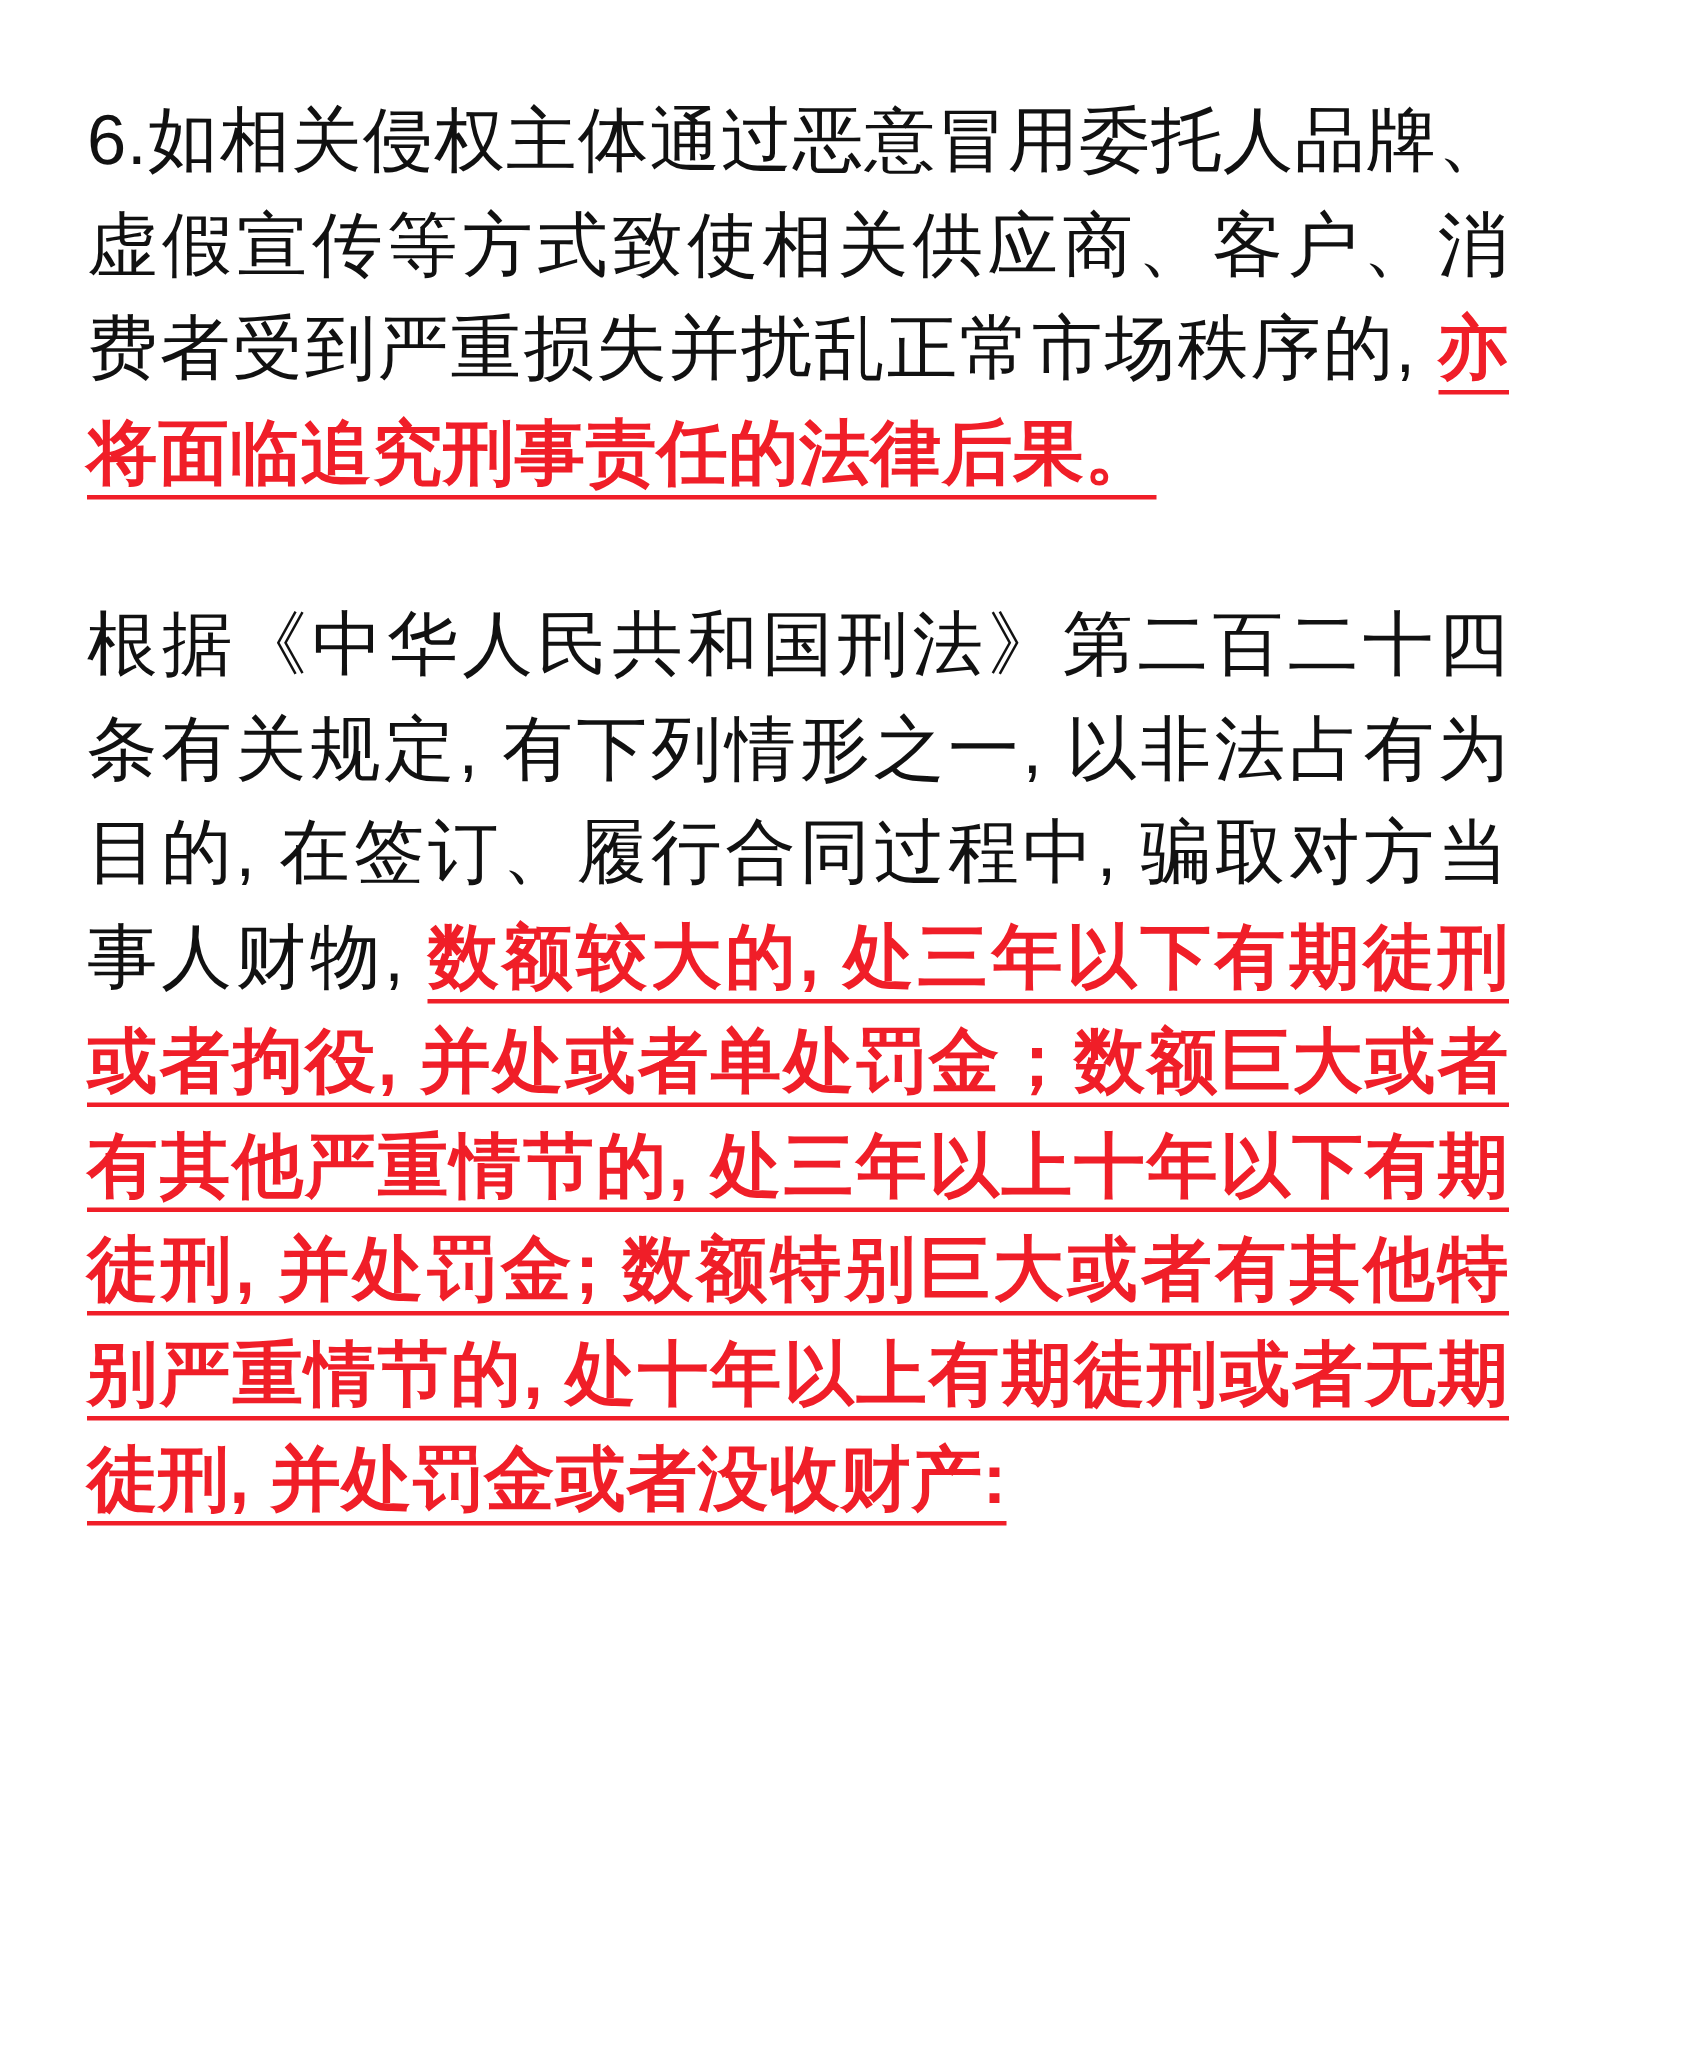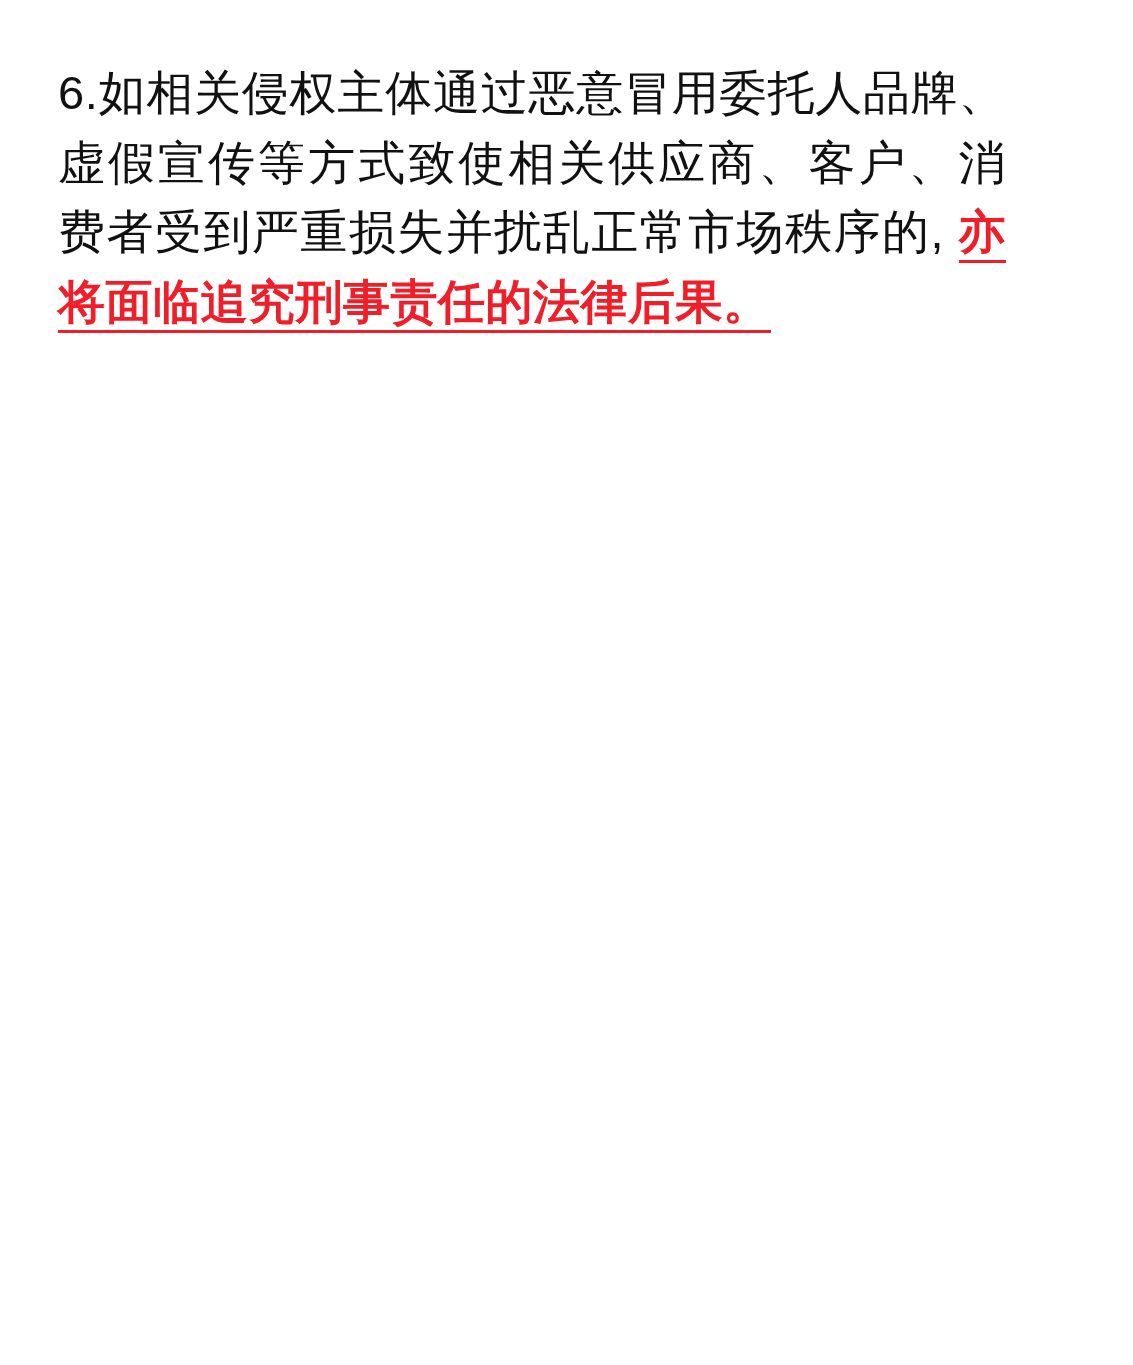--- a/index.html
+++ b/index.html
@@ -48,14 +48,17 @@
 </style>
 </head>
 <body>
 
 <div class="page">
 
   <p class="para first">
     <span class="plain">6.如相关侵权主体通过恶意冒用委托人品牌、虚假宣传等方式致使相关供应商、客户、消费者受到严重损失并扰乱正常市场秩序的, </span><span class="hl">亦将面临追究刑事责任的法律后果。</span>
   </p>
 
+  <p class="para">
+    <span class="plain">根据《中华人民共和国刑法》第二百二十四条有关规定, 有下列情形之一, 以非法占有为目的, 在签订、履行合同过程中, 骗取对方当事人财物, </span><span class="hl">数额较大的, 处三年以下有期徒刑或者拘役, 并处或者单处罚金；数额巨大或者有其他严重情节的, 处三年以上十年以下有期徒刑, 并处罚金; 数额特别巨大或者有其他特别严重情节的, 处十年以上有期徒刑或者无期徒刑, 并处罚金或者没收财产:</span>
+  </p>
 
 </div>
 
 </body></html>

